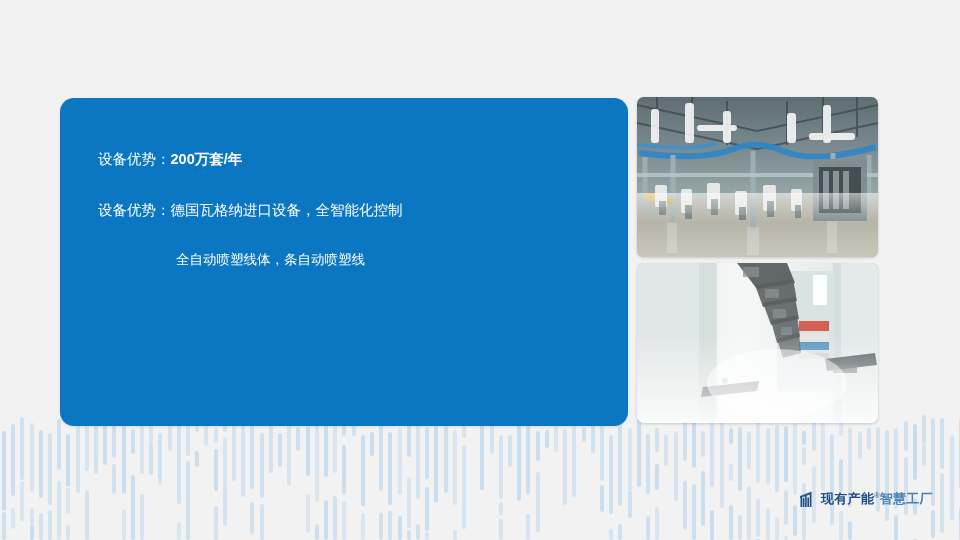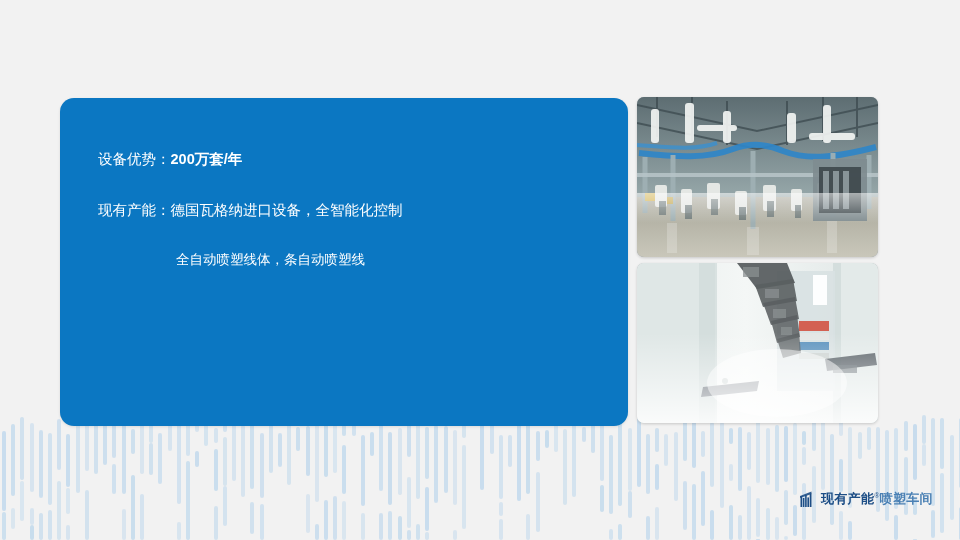--- a/index.html
+++ b/index.html
@@ -478,21 +478,21 @@
   <div class="panel">
     <div class="panel-lines">
 
 
       <div class="pline">
         <span>设备优势：</span><b>200万套/年</b><span></span>
       </div>
 
 
       <div class="pline">
-        <span>现有产能：德国瓦格纳进口设备，全智能化控制</span>
+        <span>设备优势：德国瓦格纳进口设备，全智能化控制</span>
       </div>
 
       <div class="pline indent">
         <span>全自动喷塑线体，条自动喷塑线</span>
       </div>
 
     </div>
   </div>
 
   <div class="photo photo-top">
@@ -644,16 +644,16 @@
     <svg class="logo-mark" viewBox="0 0 17 17">
       <g fill="#1d4e86">
         <rect x="0.5" y="5" width="1.6" height="11"></rect>
         <rect x="2.8" y="7" width="1.6" height="9"></rect>
         <rect x="5.1" y="4" width="1.6" height="12"></rect>
         <rect x="7.4" y="6.4" width="1.6" height="9.6"></rect>
         <rect x="9.7" y="2.5" width="1.8" height="13.5"></rect>
         <path d="M0 5 L11.5 0.5 L11.5 3 L0 7 Z" opacity=".9"></path>
       </g>
     </svg>
-    <span class="logo-text"><span>现有产能</span><span class="reg">®</span><span class="light">喷塑车间</span></span>
+    <span class="logo-text"><span>现有产能</span><span class="reg">®</span><span class="light">智慧工厂</span></span>
   </div>
 
 </div>
 
 </body></html>

